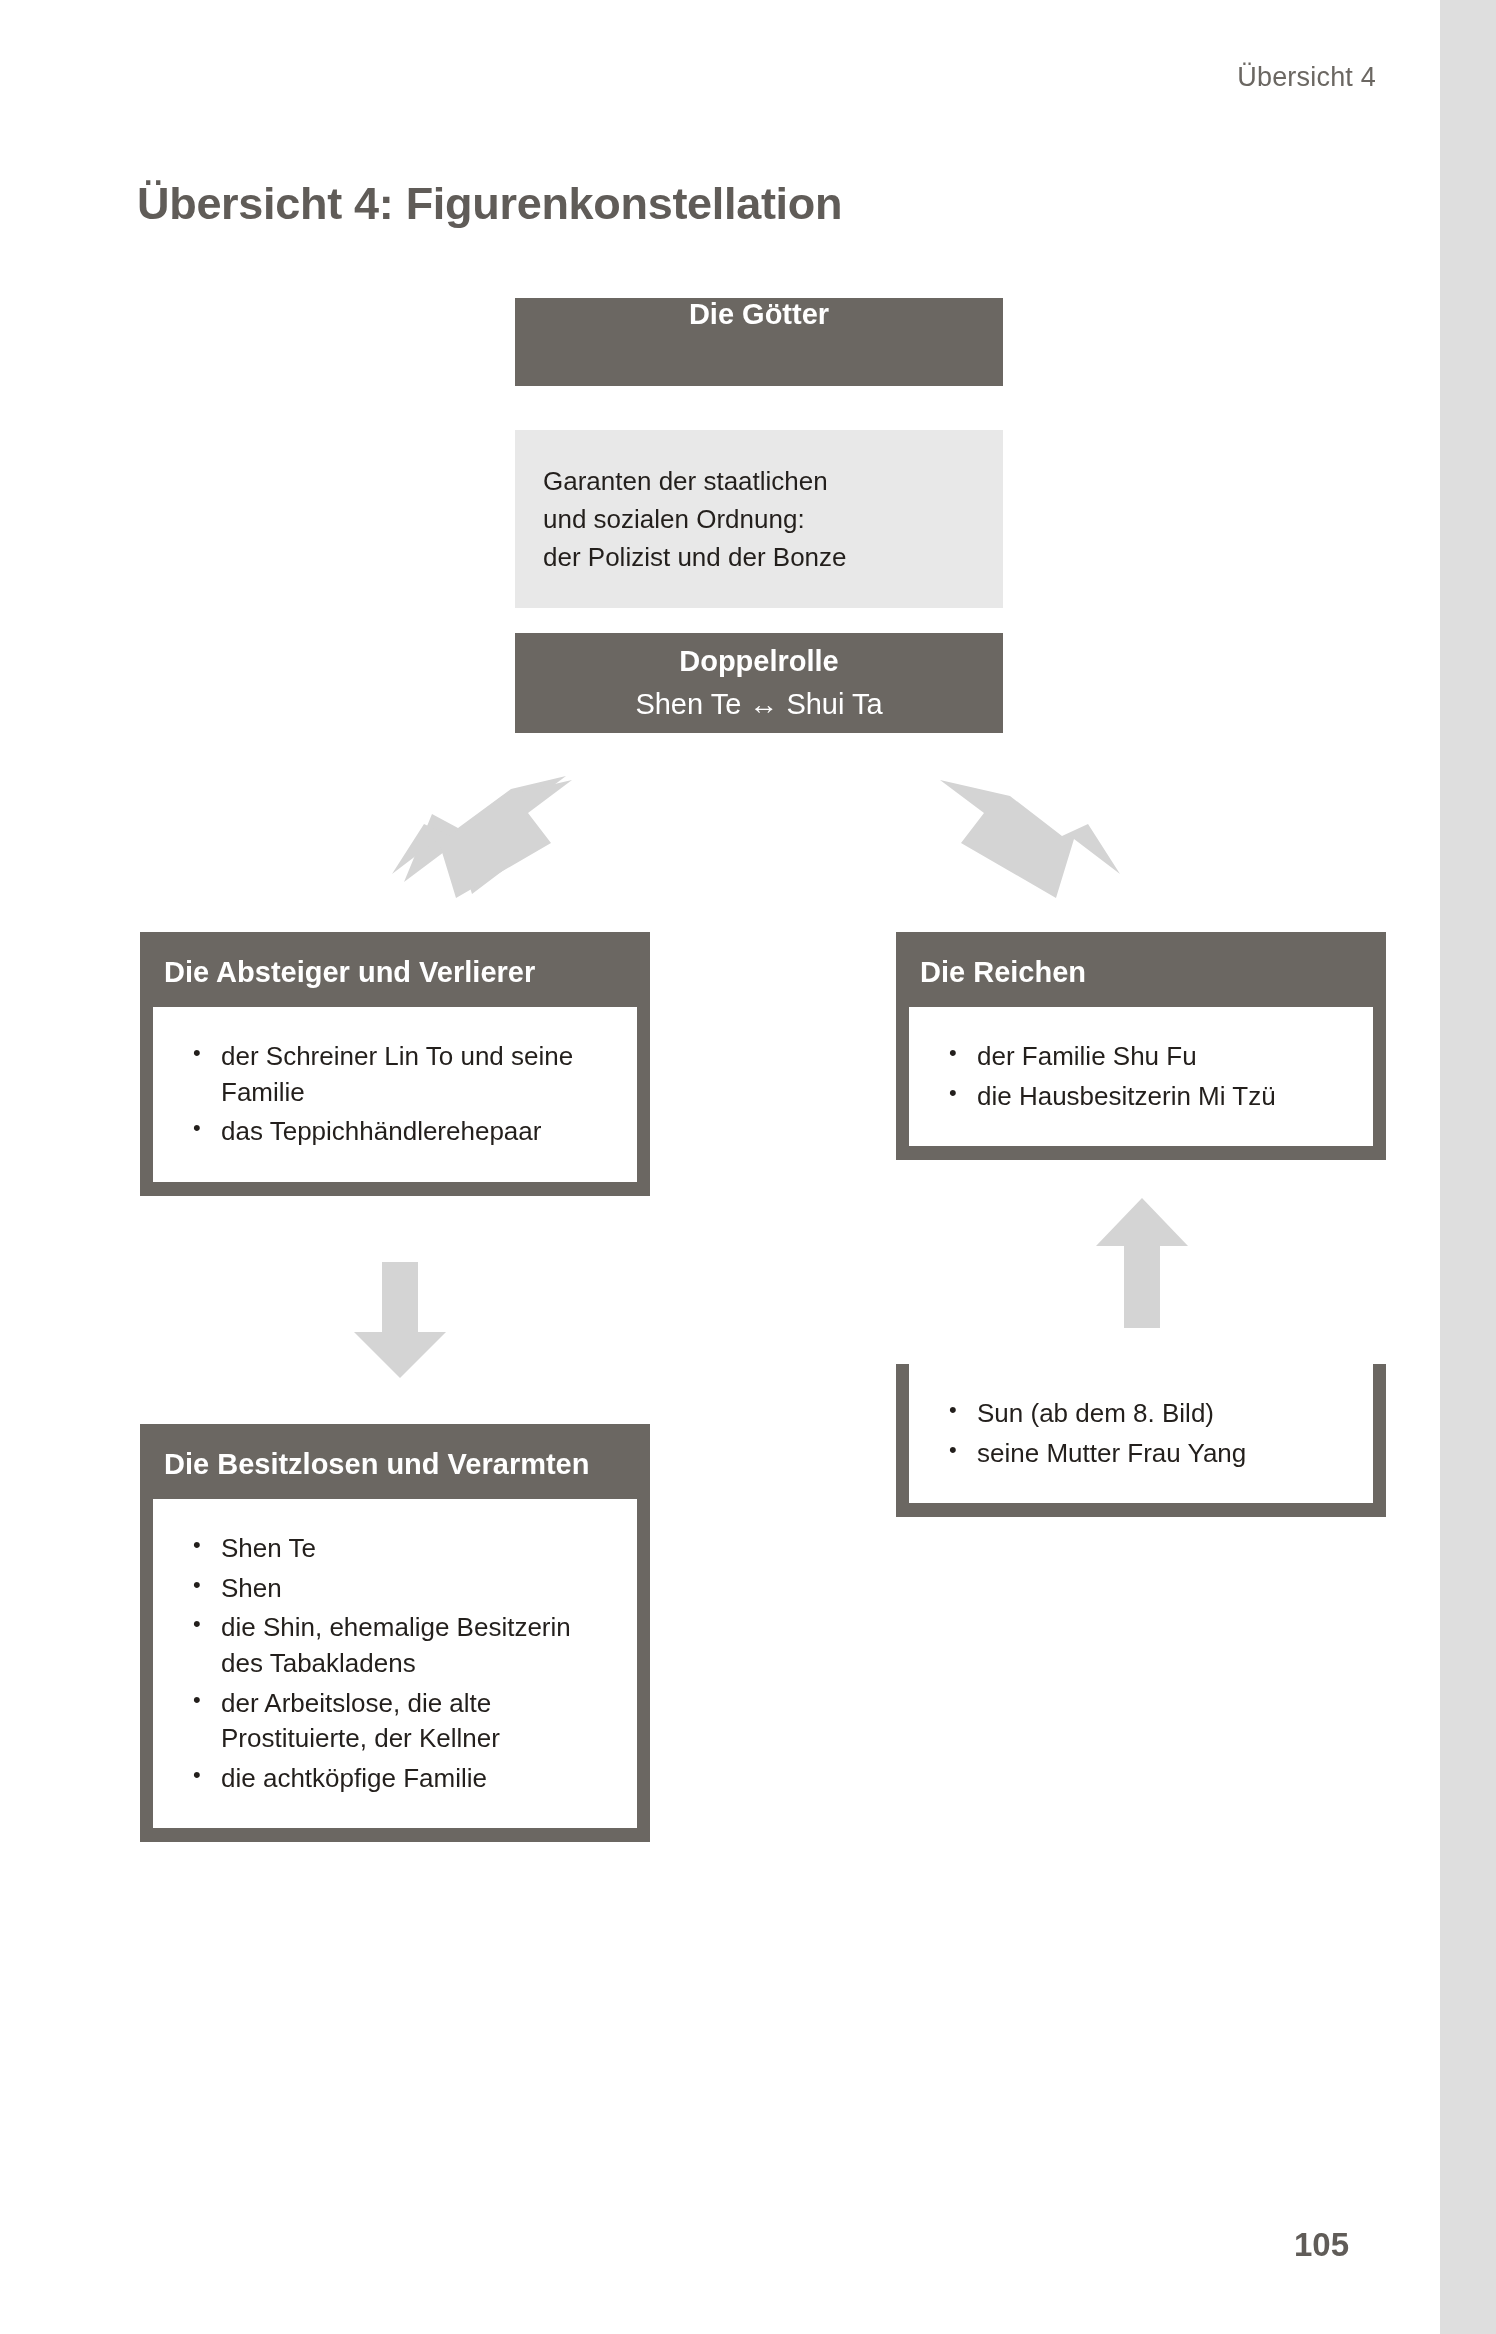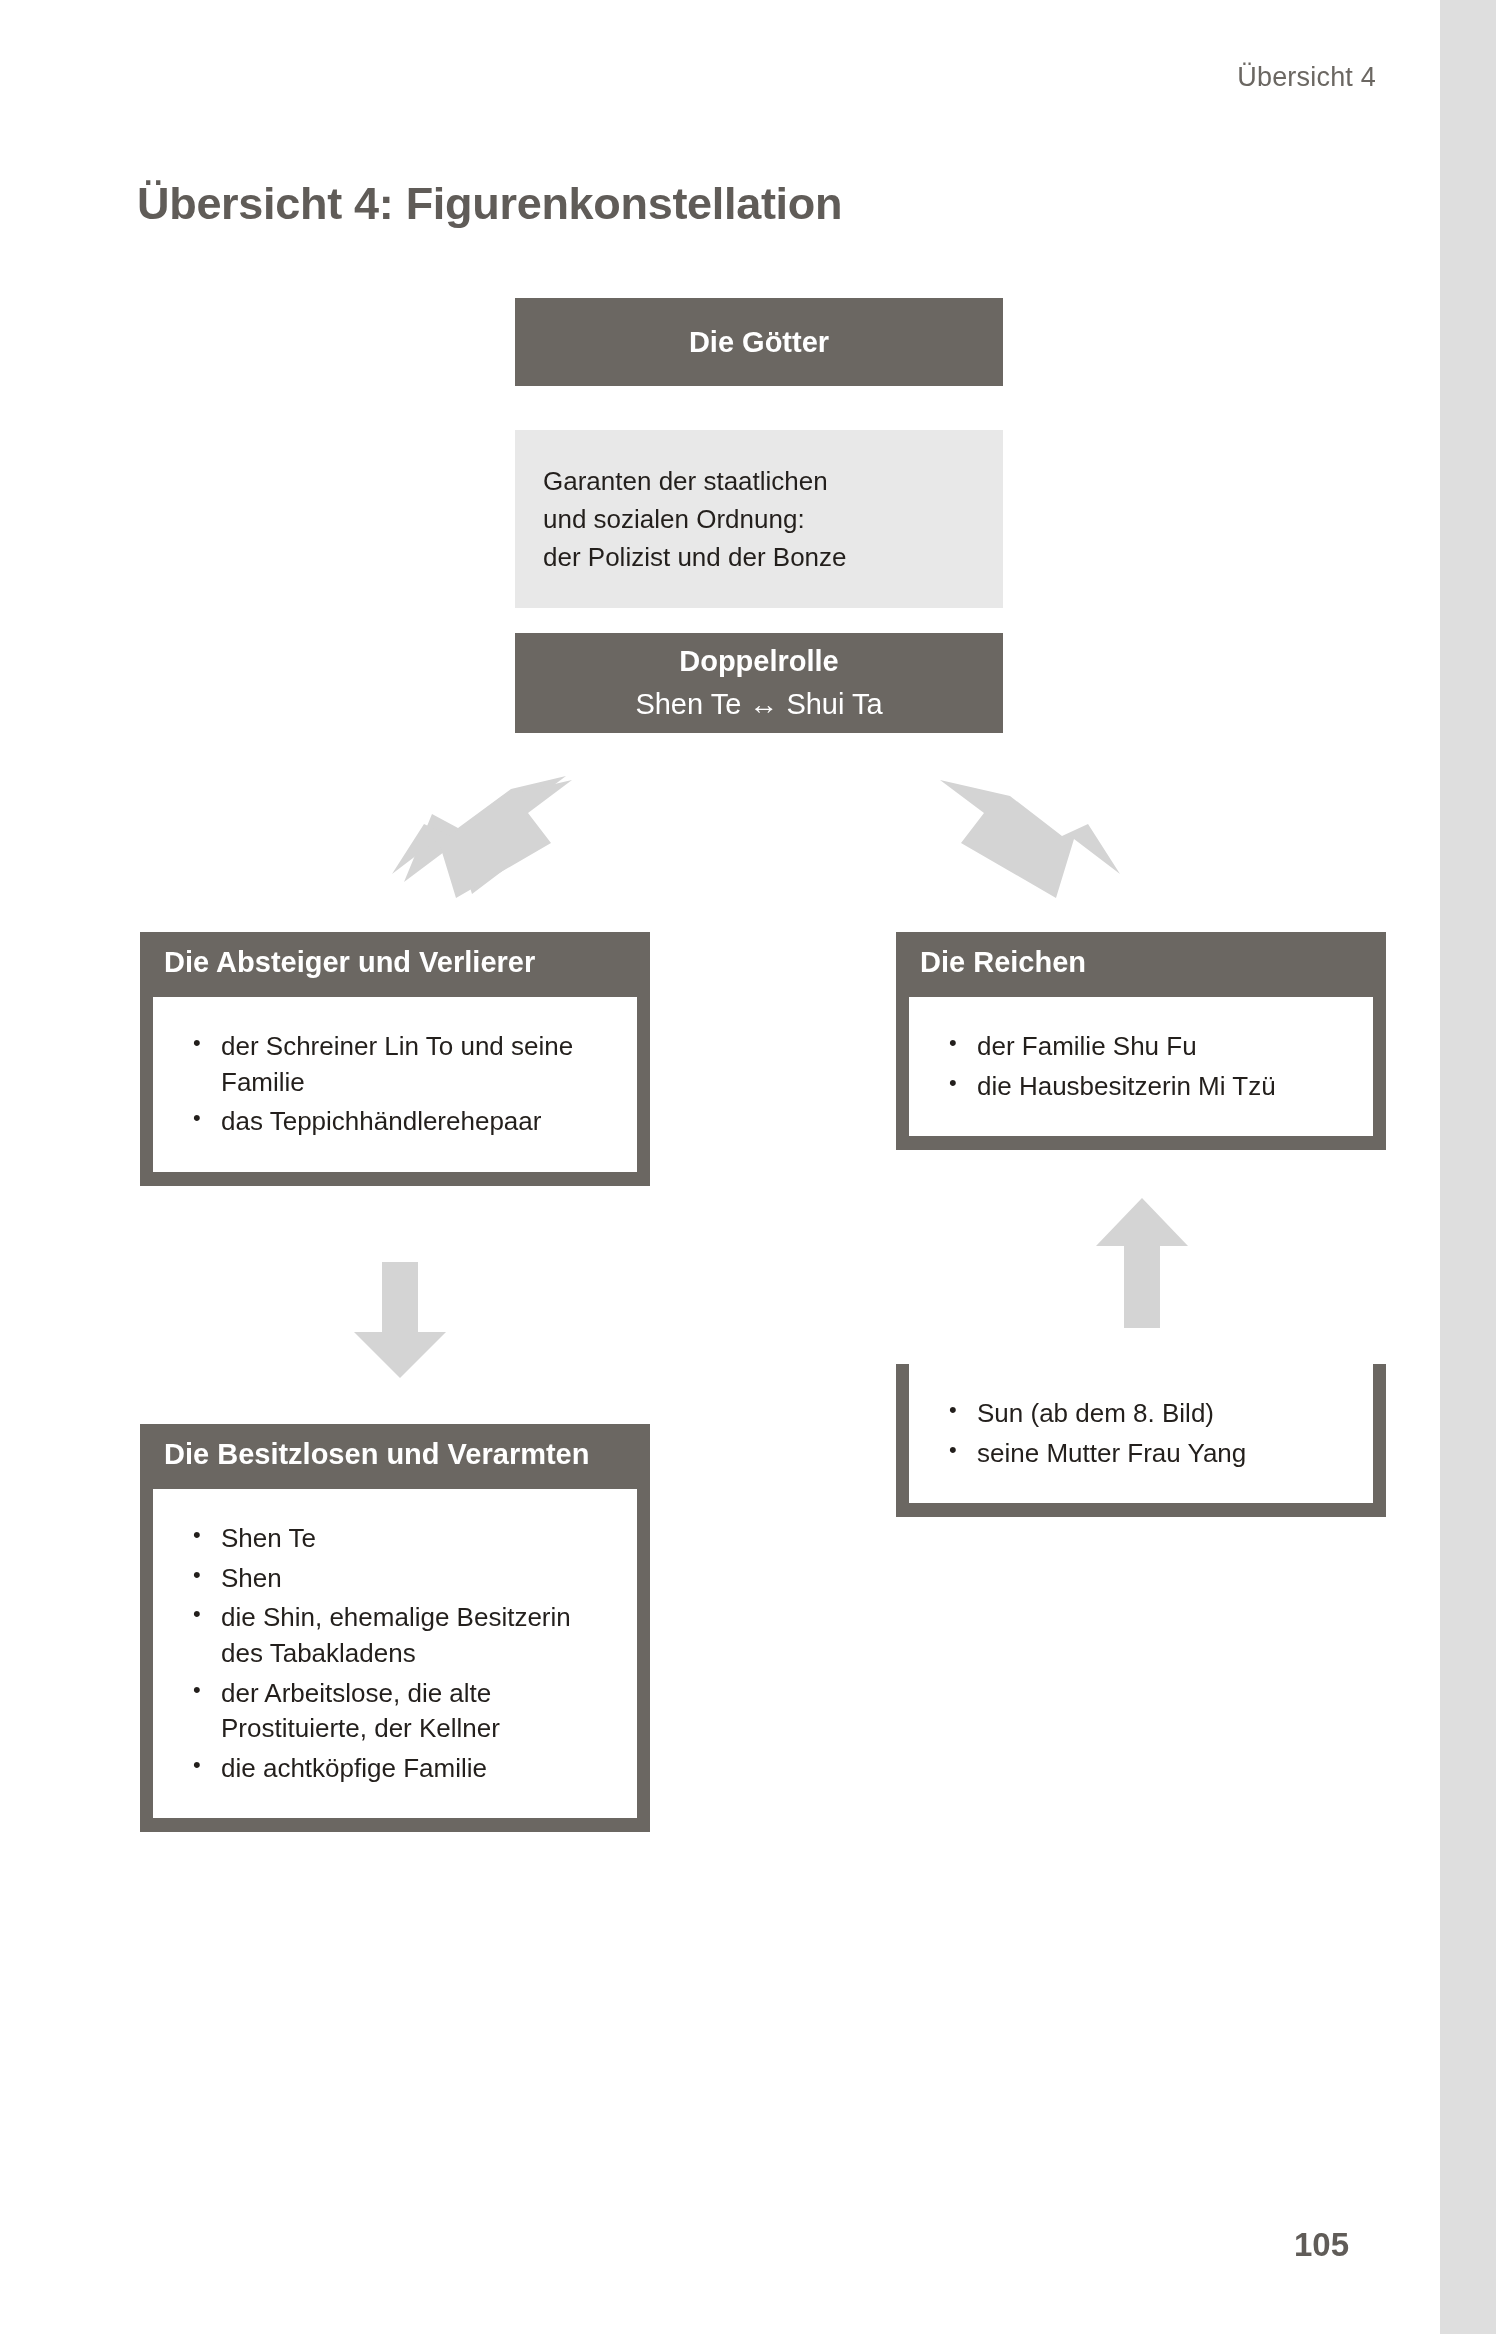--- a/index.html
+++ b/index.html
@@ -57,21 +57,21 @@
     font-weight: bold;
   }
 
   
   #box-goetter {
     left: 515px;
     top: 298px;
     width: 488px;
     height: 88px;
     display: flex;
-    align-items: center;
+    align-items: flex-start;
     justify-content: center;
     font-size: 29px;
     font-weight: bold;
   }
 
   #box-goetter-desc {
     position: absolute;
     left: 515px;
     top: 430px;
     width: 488px;
@@ -108,21 +108,21 @@
     position: absolute;
     background: #6b6762;
     box-sizing: border-box;
     padding: 0;
   }
   .card .card-title {
     color: #ffffff;
     font-size: 29px;
     font-weight: bold;
     line-height: 1.28;
-    padding: 12px 24px 16px 24px;
+    padding: 22px 24px 16px 24px;
   }
   .card .card-body {
     background: #ffffff;
     margin: 0 13px 14px 13px;
     padding: 16px 18px 16px 18px;
   }
   .card ul {
     list-style: none;
     margin: 16px;
     padding: 0;

